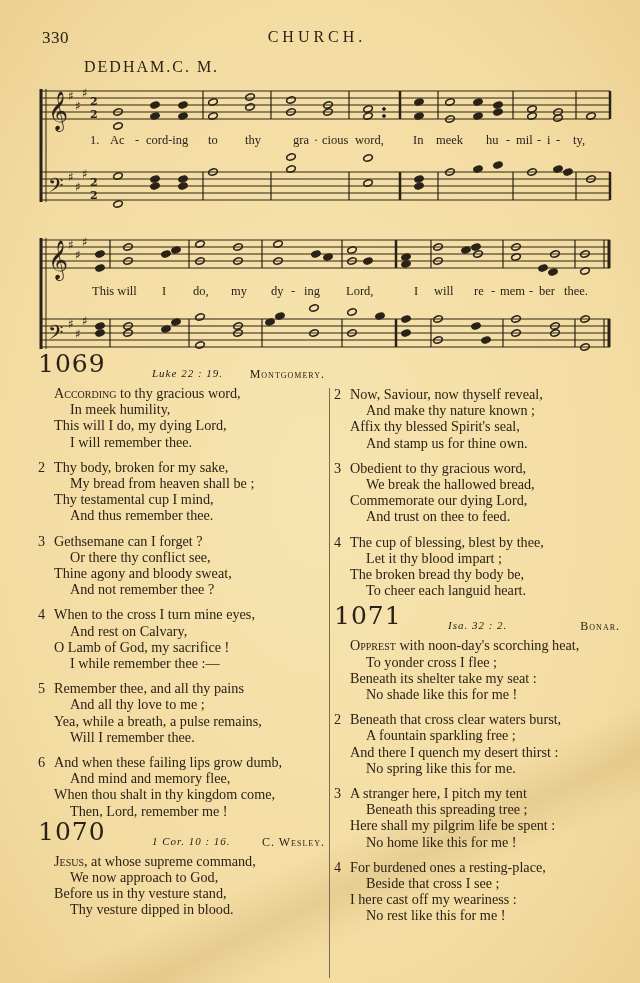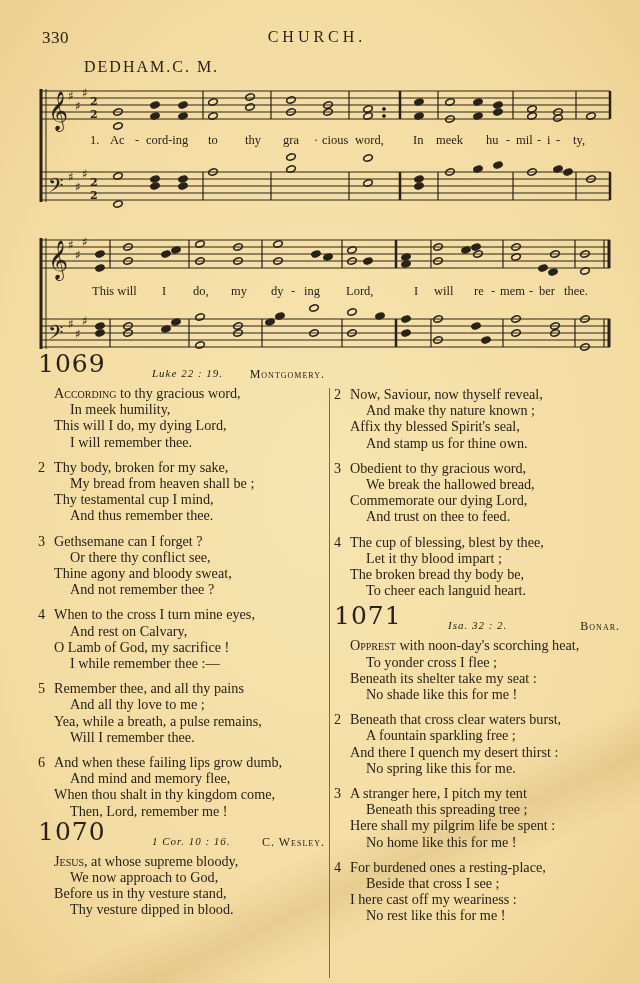--- a/index.html
+++ b/index.html
@@ -172,21 +172,21 @@
           <circle cx="346" cy="31" r="1.4"></circle>
       </g>
     </svg>
     <div class="lyric-line" style="top:48px;">
       <span style="left:52px">1.</span>
       <span style="left:72px">Ac</span>
       <span style="left:97px">-</span>
       <span style="left:108px">cord-ing</span>
       <span style="left:170px">to</span>
       <span style="left:207px">thy</span>
-      <span style="left:245px">gra</span>
+      <span style="left:255px">gra</span>
       <span style="left:276px">·</span>
       <span style="left:284px">cious</span>
       <span style="left:317px">word,</span>
       <span style="left:375px">In</span>
       <span style="left:398px">meek</span>
       <span style="left:448px">hu</span>
       <span style="left:468px">-</span>
       <span style="left:478px">mil</span>
       <span style="left:499px">-</span>
       <span style="left:509px">i</span>
@@ -375,21 +375,21 @@
       </div>
     </div>
 
     <div class="hymn">
       <div class="hymn-head">
         <span class="hymn-num">1070</span>
         <span class="hymn-ref">1 Cor. 10 : 16.</span>
         <span class="hymn-author">C. Wesley.</span>
       </div>
       <div class="verse">
-        <div class="line l1"><span class="sc">Jesus</span><span>, at whose supreme bloody,</span></div>
+        <div class="line l1"><span class="sc">Jesus</span><span>, at whose supreme command,</span></div>
         <div class="line l2">We now approach to God,</div>
         <div class="line l3">Before us in thy vesture stand,</div>
         <div class="line l4">Thy vesture dipped in blood.</div>
       </div>
     </div>
   </div>
 
   <div class="col col-right" style="top:386px;">
     <div class="hymn">
       <div class="verse">

